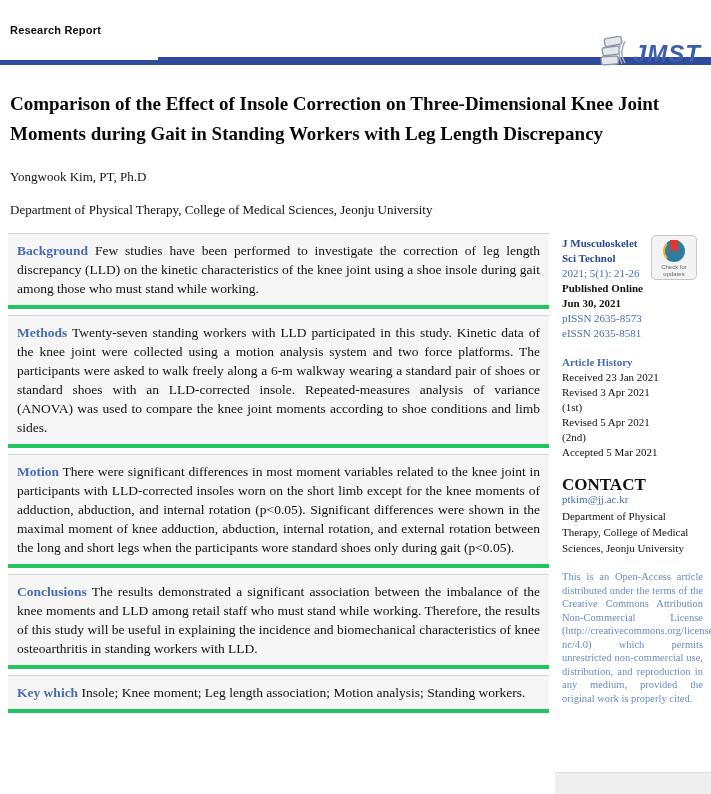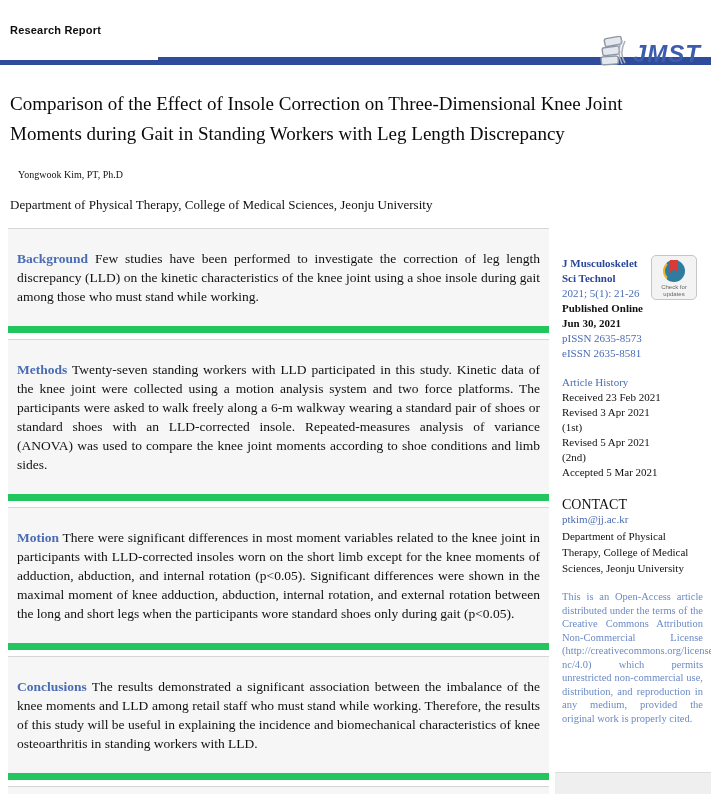--- a/index.html
+++ b/index.html
@@ -17,36 +17,36 @@
   .logo { position:absolute; top:10px; right:10px; display:flex; align-items:center; gap:5px;margin-top:26px; }
   .logo-text {
     font-family:"Liberation Sans","DejaVu Sans",sans-serif;
     font-style:italic; font-weight:bold; font-size:24px; color:#3c5dae; letter-spacing:1px;
   }
   .bar-row { display:flex; align-items:flex-end; }
   .bar-left  { width:158px; height:5px; background:#2e4b9c; }
   .bar-right { flex:1; height:8px; background:#2e4b9c; }
   
   .title {
-    margin:24px 14px 2px 10px; font-size:19px; font-weight:normal; line-height:30px; color:#0a0a0a;
+    margin:24px 14px 2px 10px; font-size:19px; font-weight:bold; line-height:30px; color:#0a0a0a;
   }
-  .author { margin:20px 10px 0 18px; font-size:10px; }
+  .author { margin:20px 10px 0 10px; font-size:13px; }
   .affil  { margin:17px 10px 0 10px; font-size:13px; }
   
   .cols { display:flex; margin:15px 8px 0 8px; gap:13px; }
   .colL { width:549px; }
   .band {
-    background:#f6f6f6; border-top:1px solid #d6d6d6; border-bottom:7px solid #22c55e;
-    padding:20px 9px; font-size:13.5px; line-height:19px; text-align:justify; margin-bottom:6px;
+    background:#f6f6f6; border-top:1px solid #d6d6d6; border-bottom:4px solid #22c55e;
+    padding:7px 9px; font-size:13.5px; line-height:19px; text-align:justify; margin-bottom:6px;
   }
   .band:last-child { margin-bottom:0; }
   .sec-label { font-weight:bold; color:#4a6cb3; }
   
   .colR { width:141px; font-size:11px; line-height:15px; position:relative; }
-  .jblock { position:relative; padding-top:3px;margin-top:25px; }
+  .jblock { position:relative; padding-top:3px; }
   .jname { font-weight:bold; color:#2b4899; display:block; }
   .jcite { color:#4a6cb3; display:block; }
   .jpub  { font-weight:bold; color:#111; display:block; }
   .jissn { color:#4a6cb3; display:block; }
   .badge {
     position:absolute; top:2px; right:6px; width:46px; height:45px;
     background:#f3f3f3; border:1px solid #c6c6c6; border-radius:5px;
     display:flex; flex-direction:column; align-items:center; justify-content:flex-start;
     padding-top:4px; cursor:pointer;
   }
@@ -57,24 +57,24 @@
   }
   .bookmark {
     position:absolute; top:-2px; left:5px; width:8px; height:13px; background:#d93a35;
     clip-path:polygon(0 0,100% 0,100% 100%,50% 70%,0 100%);
   }
   .badge-txt {
     margin-top:2px; font-family:"Liberation Sans","DejaVu Sans",sans-serif;
     font-size:6px; line-height:6.5px; color:#666; text-align:center;
   }
   .ah { margin-top:14px; }
-  .ah-head { font-weight:normal; color:#4a6cb3; display:block; }
+  .ah-head { font-weight:bold; color:#4a6cb3; display:block; }
   .ah-line { display:block; color:#111; }
   .contact { margin-top:17px; }
-  .ct-head { font-weight:normal; color:#111; display:block; font-size:14px; }
+  .ct-head { font-weight:bold; color:#111; display:block; font-size:17px; }
   .ct-mail { color:#4a6cb3; display:block; cursor:pointer; }
   .ct-addr { color:#111; line-height:16px; margin-top:1px; }
   .oa {
     margin-top:14px; color:#6b8ac5; font-size:10.5px; line-height:13.5px; text-align:justify;
   }
   .foot-strip {
     position:absolute; right:0; bottom:0; width:156px; height:22px;
     background:#efefef; border-top:1px solid #dcdcdc;
   }
 </style>
@@ -149,21 +149,21 @@
           </div>
           <div class="badge-txt">
             <span>Check for</span><br>
             <span>updates</span>
           </div>
         </div>
       </div>
 
       <div class="ah">
         <span class="ah-head">Article History</span>
-        <span class="ah-line">Received 23 Feb 2021</span>
+        <span class="ah-line">Received 23 Jan 2021</span>
         <span class="ah-line">Revised 3 Apr 2021</span>
         <span class="ah-line">(1st)</span>
         <span class="ah-line">Revised 5 Apr 2021</span>
         <span class="ah-line">(2nd)</span>
         <span class="ah-line">Accepted 5 Mar 2021</span>
       </div>
 
       <div class="contact">
         <span class="ct-head">CONTACT</span>
         <span class="ct-mail">ptkim@jj.ac.kr</span>

